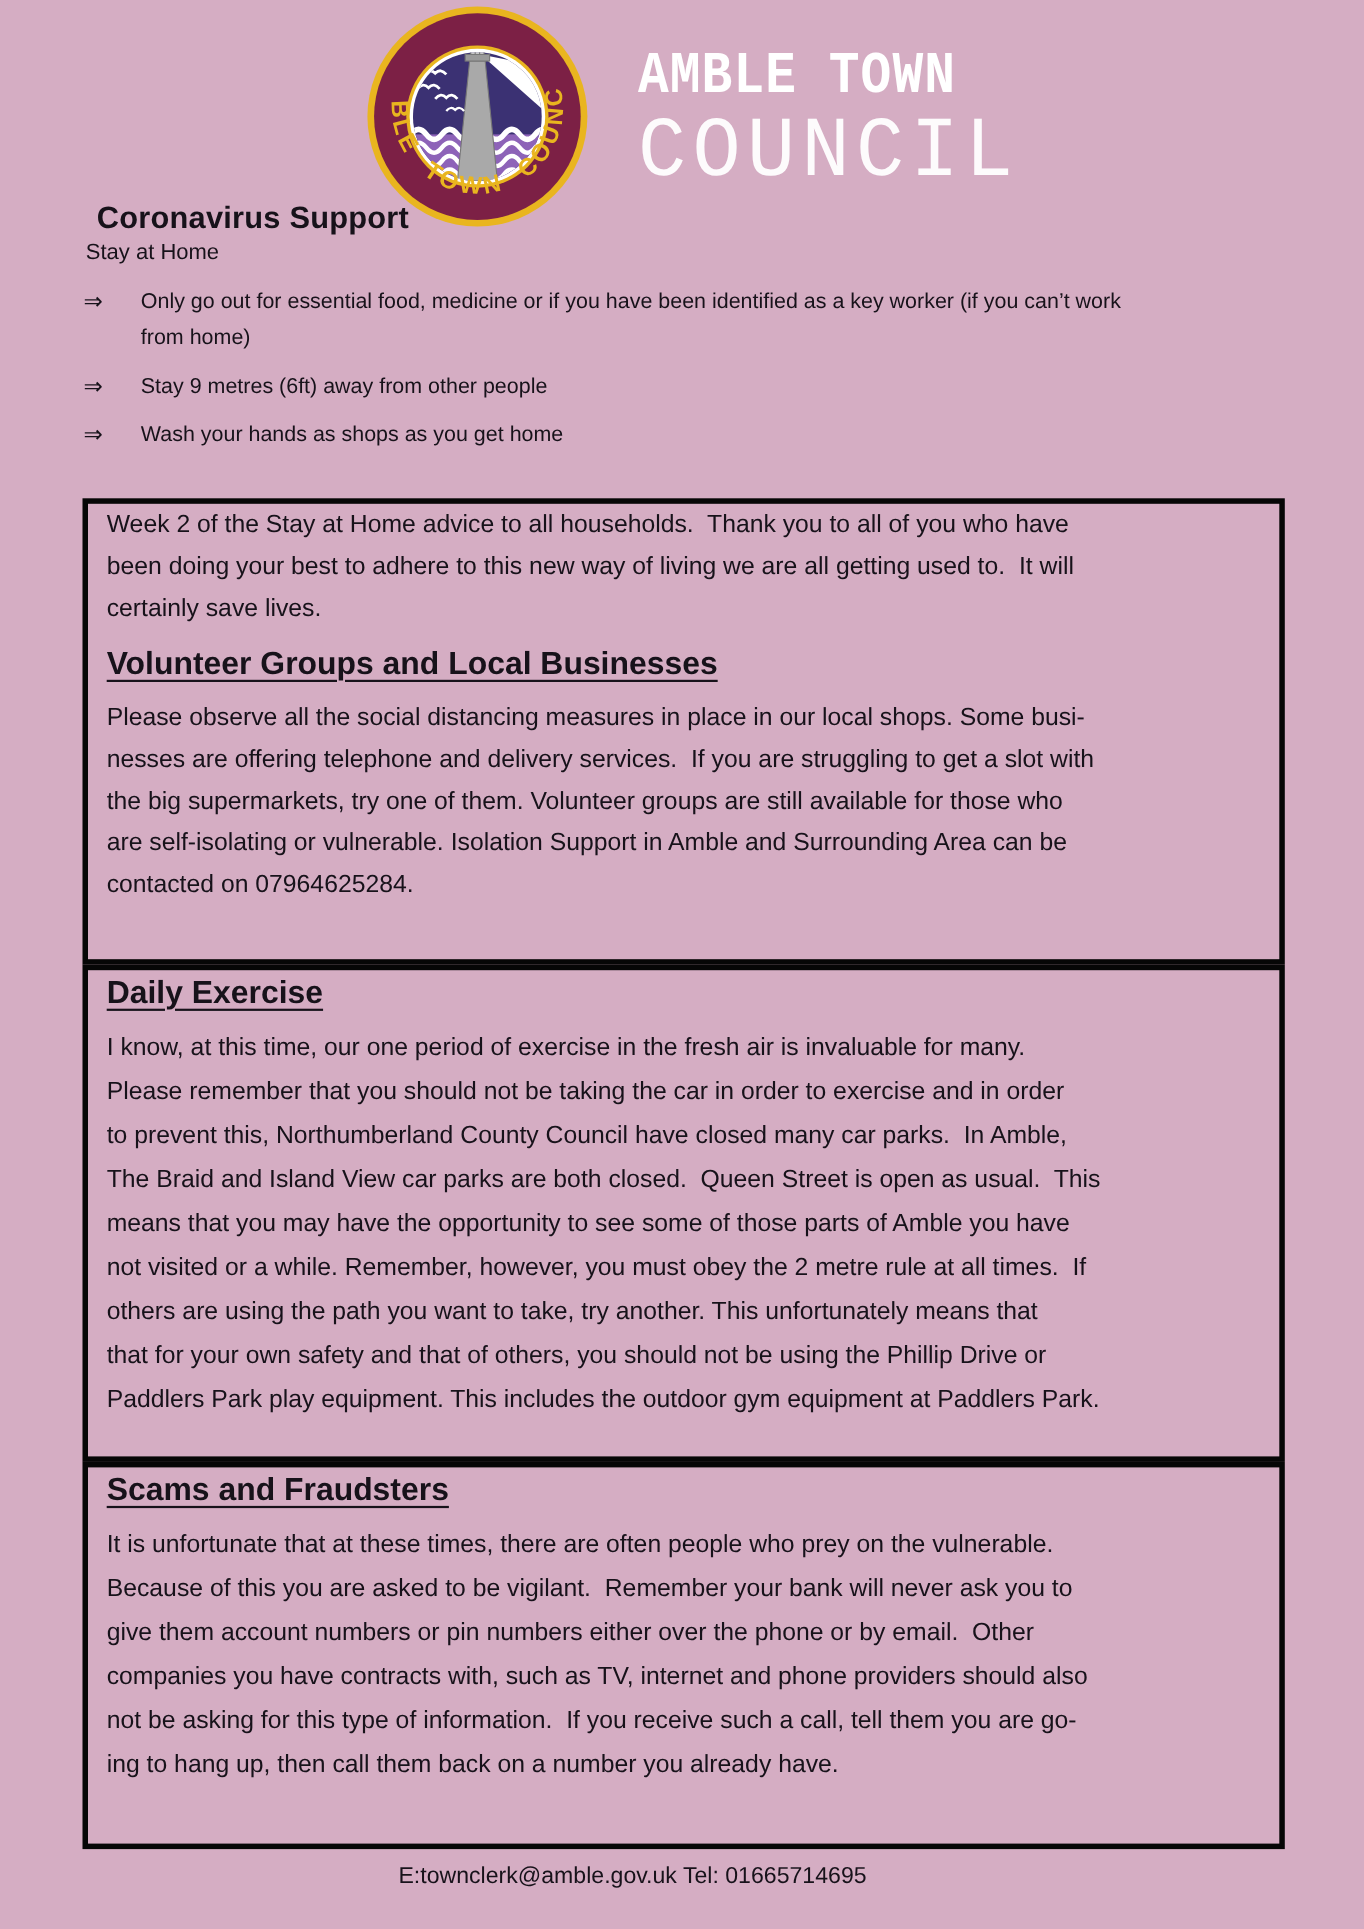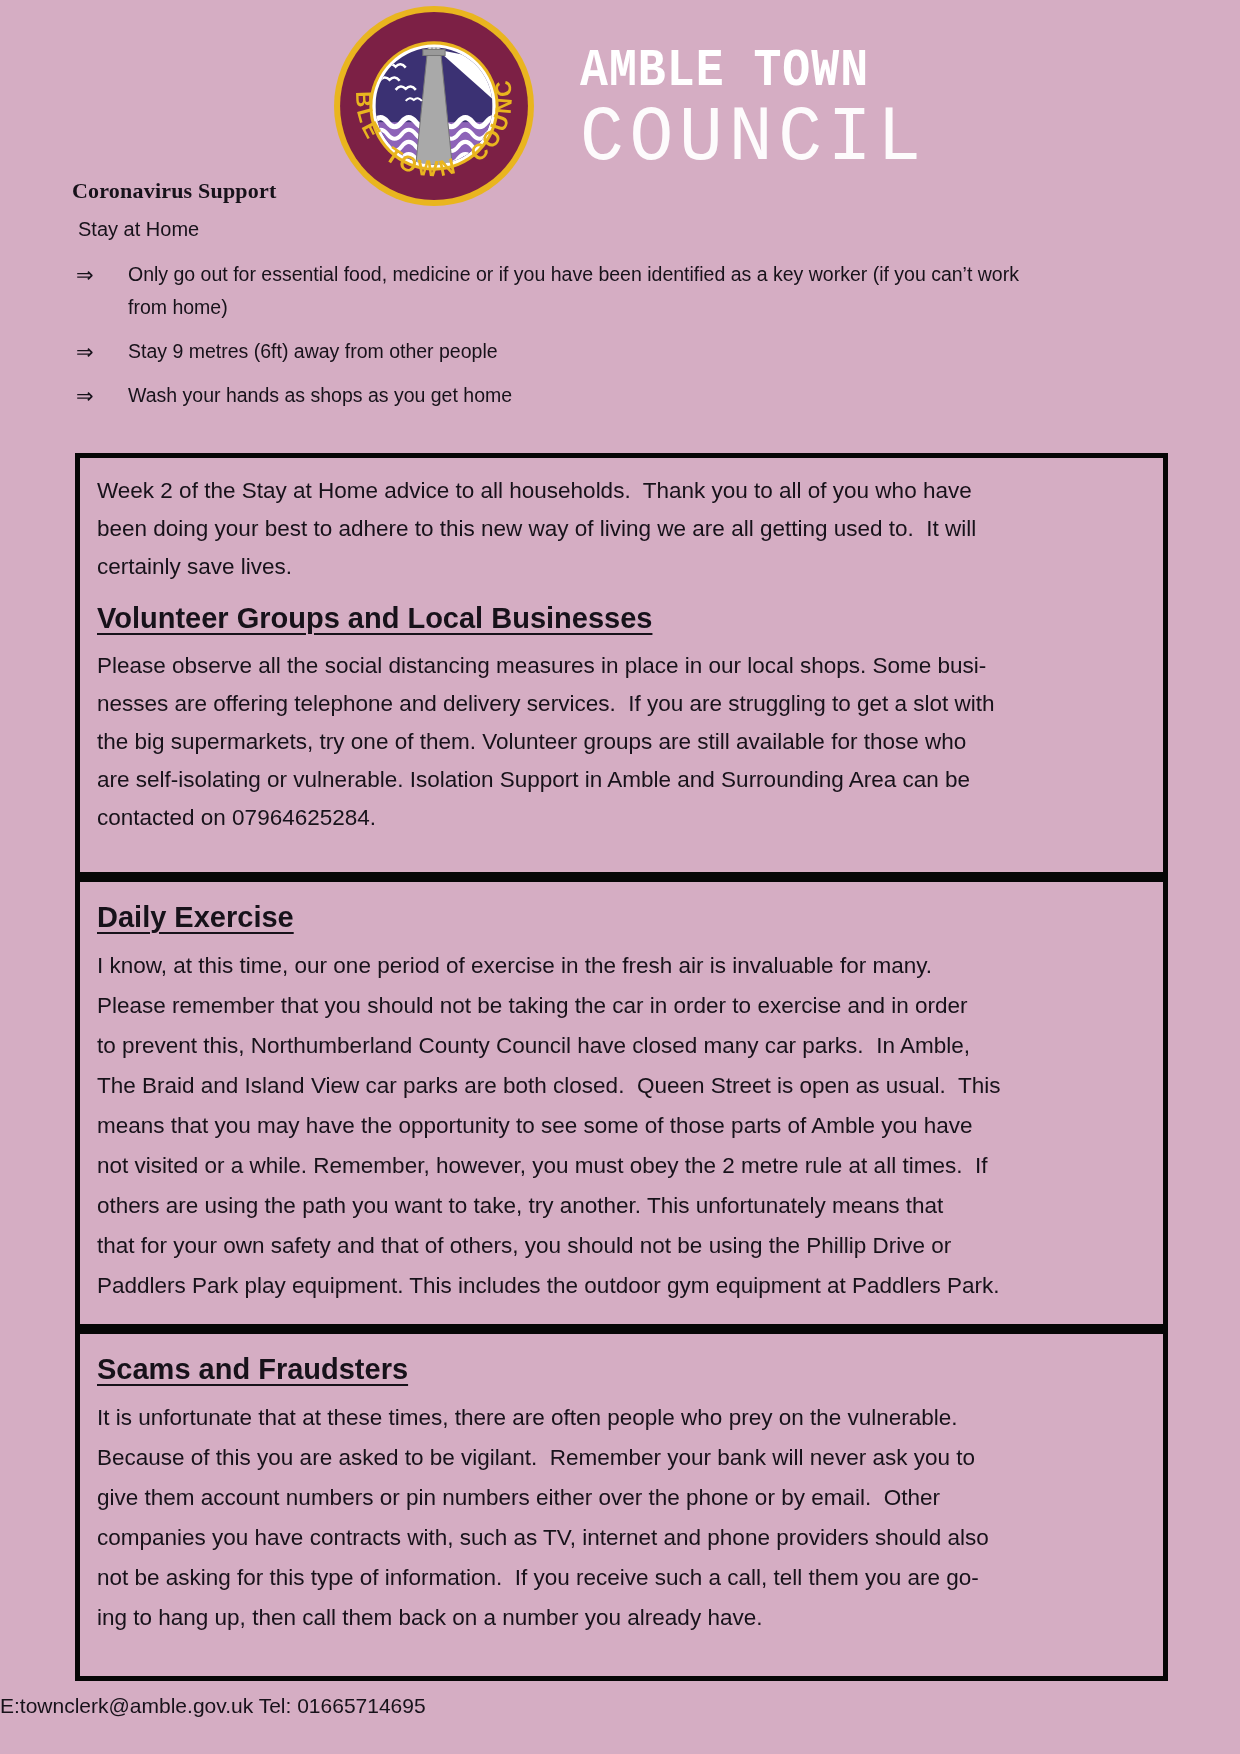--- a/index.html
+++ b/index.html
@@ -18,57 +18,57 @@
     font-size:48px;font-weight:700;letter-spacing:1px;
     transform:scaleY(1.12) scaleX(0.97);transform-origin:left top;
     white-space:nowrap;
   }
   .logo-line2{
     font-size:76px;font-weight:400;letter-spacing:6px;
     transform:scaleY(1.02) scaleX(0.96);transform-origin:left top;
     margin-top:1px;white-space:nowrap;opacity:.96;
   }
   .page-title{
-    position:absolute;left:72px;top:163px;
-    font-size:22px;font-weight:700;letter-spacing:.2px;font-family:Liberation Serif, serif;
+    position:absolute;left:88px;top:163px;
+    font-size:28px;font-weight:700;letter-spacing:.2px;
   }
   .page-subtitle{
     position:absolute;left:78px;top:218px;
     font-size:20px;
   }
   
   .bullets{position:absolute;left:76px;top:258px;width:1010px;}
   .bullet{
     display:grid;grid-template-columns:52px 1fr;
     font-size:19.5px;line-height:33px;margin-bottom:11px;
   }
   .bullet .marker{font-size:21px;}
   .bullet .text{white-space:pre-wrap;}
   
   .box{
     position:absolute;left:75px;width:1093px;
     border:5px solid #060606;box-sizing:border-box;
-    padding:14px 17px 0 17px;
+    padding:0 17px 0 17px;
     font-size:22.5px;line-height:38px;
   }
   .box-1{top:453px;height:424px;}
   .box-2{top:877px;height:452px;line-height:40px;}
   .box-3{top:1329px;height:352px;line-height:40px;}
   .box p{margin:0;white-space:pre-wrap;}
   .box h2{
     margin:17px 0 14px 0;
     font-size:29px;font-weight:700;line-height:30px;
     text-decoration:underline;
     text-decoration-thickness:2px;text-underline-offset:5px;
   }
   .box h2.first{margin-top:6px;}
   
   .footer{
     position:absolute;left:0;top:1694px;width:1150px;
-    text-align:left;font-size:21px;
+    text-align:center;font-size:21px;
   }
 </style>
 </head>
 <body>
 
 <div class="page">
 
   <svg class="badge" viewBox="0 0 200 200">
     <circle cx="100" cy="100" r="99" fill="#e9b51f"></circle>
     <circle cx="100" cy="100" r="93" fill="#7c2045"></circle>

